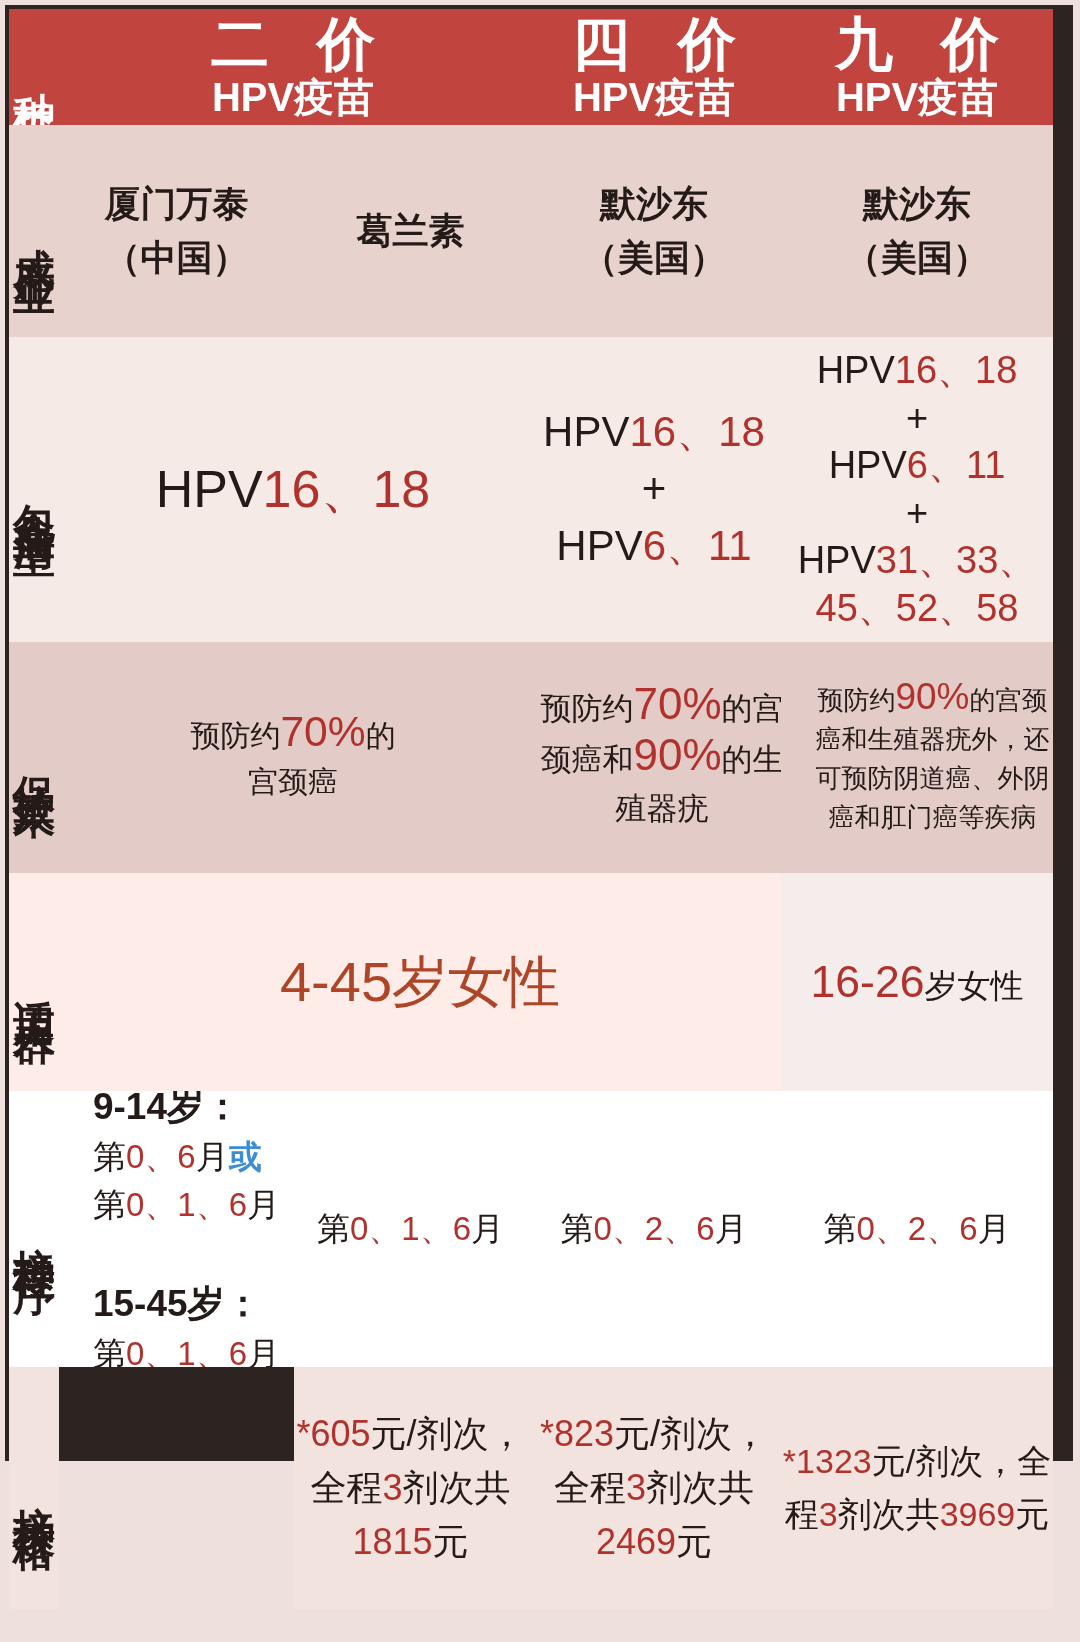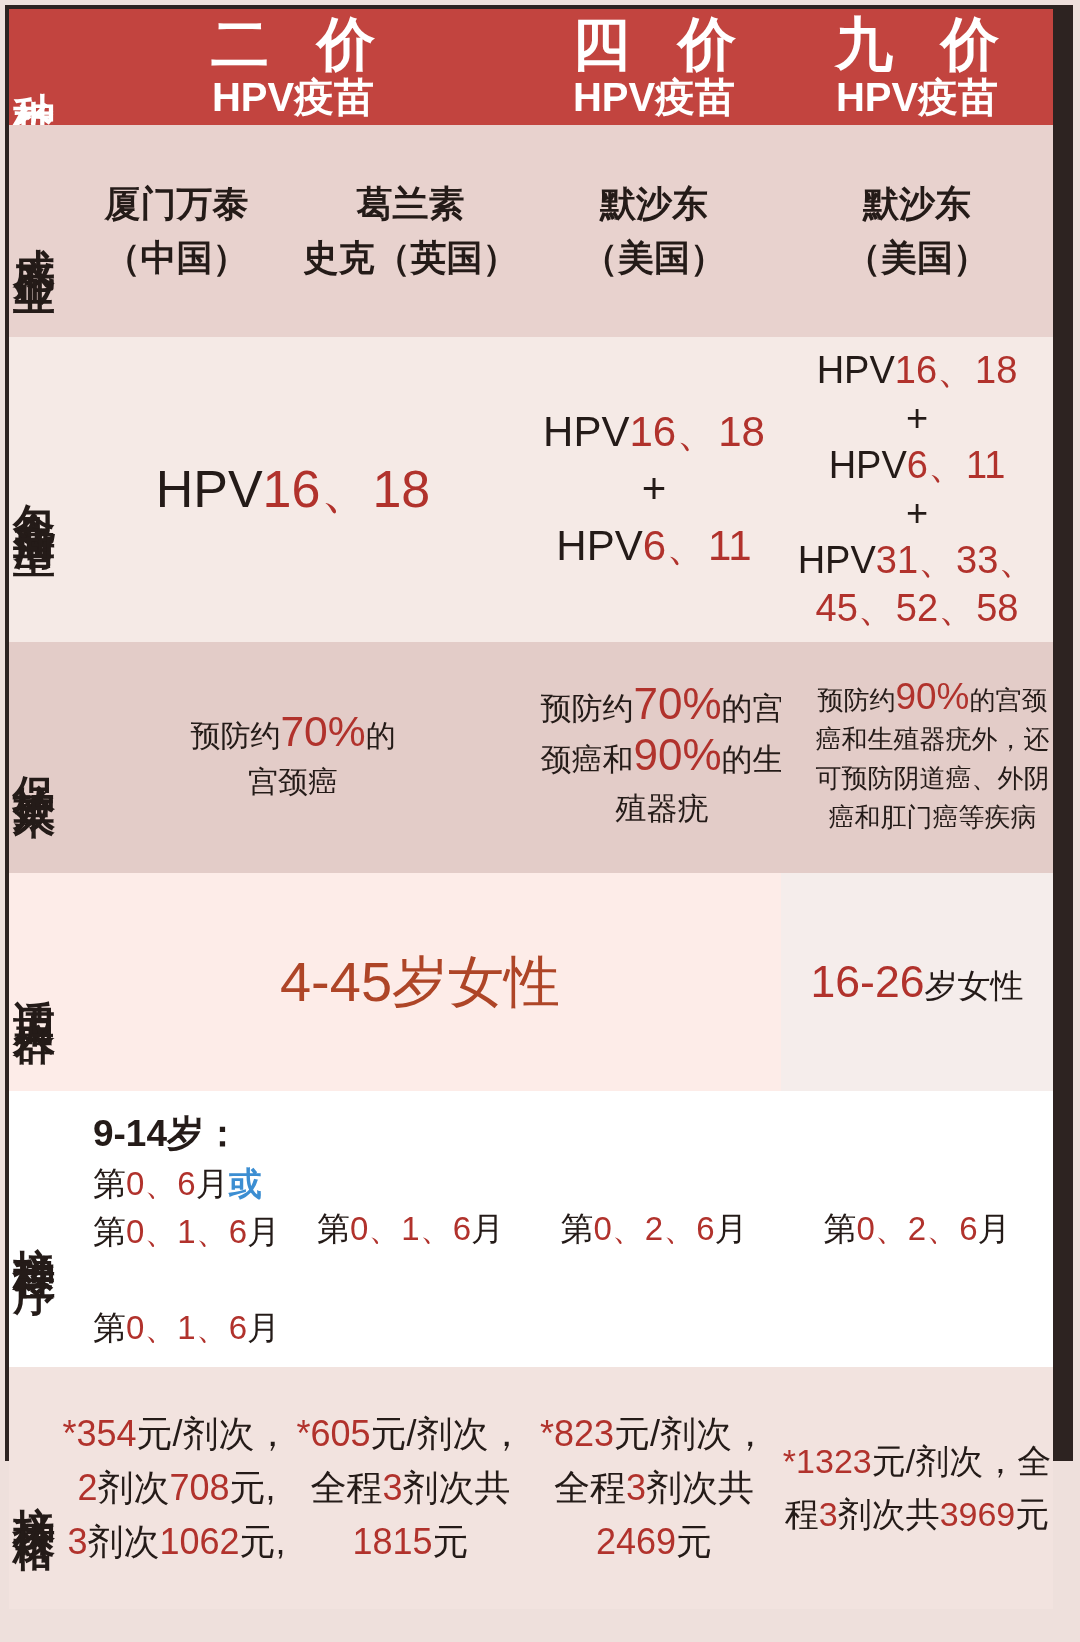--- a/index.html
+++ b/index.html
@@ -101,21 +101,20 @@
       <div class="hdr-sub">HPV疫苗</div>
     </div>
 
     <div class="cell c1 r2 bg-r2 lbl">成产企业</div>
     <div class="cell c2 r2 bg-r2 t-maker">
         <div class="ln"><span>厦门万泰</span></div>
         <div class="ln"><span>（中国）</span></div>
       </div>
     <div class="cell c3 r2 bg-r2 t-maker">
         <div class="ln"><span>葛兰素</span></div>
-        <div class="ln"><span>史克（英国）</span></div>
       </div>
     <div class="cell c4 r2 bg-r2 t-maker">
         <div class="ln"><span>默沙东</span></div>
         <div class="ln"><span>（美国）</span></div>
       </div>
     <div class="cell c5 r2 bg-r2 t-maker">
         <div class="ln"><span>默沙东</span></div>
         <div class="ln"><span>（美国）</span></div>
       </div>
 
@@ -161,38 +160,34 @@
     <div class="cell c5 r5 bg-r5d t-pop-d">
         <div class="ln"><span class="seg-red seg-xl">16-26</span><span>岁女性</span></div>
       </div>
 
     <div class="cell c1 r6 bg-r6 lbl">接种程序</div>
     <div class="cell c2 r6 bg-r6 t-sched t-sched-a">
         <div class="ln"><span class="seg-hd">9-14岁：</span></div>
         <div class="ln"><span>第</span><span class="seg-red">0、6</span><span>月</span><span class="seg-blue">或</span></div>
         <div class="ln"><span>第</span><span class="seg-red">0、1、6</span><span>月</span></div>
         <div class="ln">&nbsp;</div>
+        <div class="ln"><span class="seg-hd">15-45岁：</span></div>
         <div class="ln"><span>第</span><span class="seg-red">0、1、6</span><span>月</span></div>
       </div>
     <div class="cell c3 r6 bg-r6 t-sched">
         <div class="ln"><span>第</span><span class="seg-red">0、1、6</span><span>月</span></div>
       </div>
     <div class="cell c4 r6 bg-r6 t-sched">
         <div class="ln"><span>第</span><span class="seg-red">0、2、6</span><span>月</span></div>
       </div>
     <div class="cell c5 r6 bg-r6 t-sched">
         <div class="ln"><span>第</span><span class="seg-red">0、2、6</span><span>月</span></div>
       </div>
 
     <div class="cell c1 r7 bg-r7 lbl">接种价格</div>
-    <div class="cell c2 r7 bg-r7 t-price">
-        <div class="ln"><span class="seg-red">*354</span><span>元/剂次，</span></div>
-        <div class="ln"><span class="seg-red">2</span><span>剂次</span><span class="seg-red">708</span><span>元,</span></div>
-        <div class="ln"><span class="seg-red">3</span><span>剂次</span><span class="seg-red">1062</span><span>元,</span></div>
-      </div>
     <div class="cell c3 r7 bg-r7 t-price">
         <div class="ln"><span class="seg-red">*605</span><span>元/剂次，</span></div>
         <div class="ln"><span>全程</span><span class="seg-red">3</span><span>剂次共</span></div>
         <div class="ln"><span class="seg-red">1815</span><span>元</span></div>
       </div>
     <div class="cell c4 r7 bg-r7 t-price">
         <div class="ln"><span class="seg-red">*823</span><span>元/剂次，</span></div>
         <div class="ln"><span>全程</span><span class="seg-red">3</span><span>剂次共</span></div>
         <div class="ln"><span class="seg-red">2469</span><span>元</span></div>
       </div>

